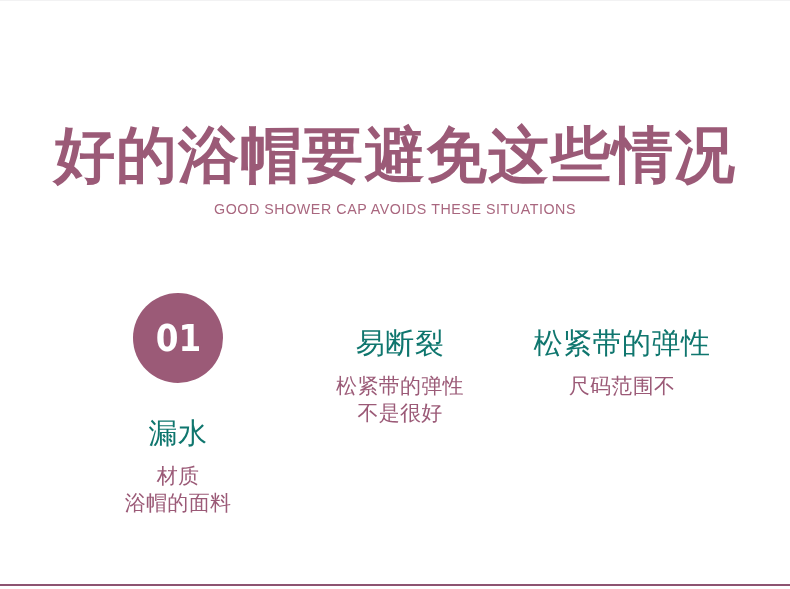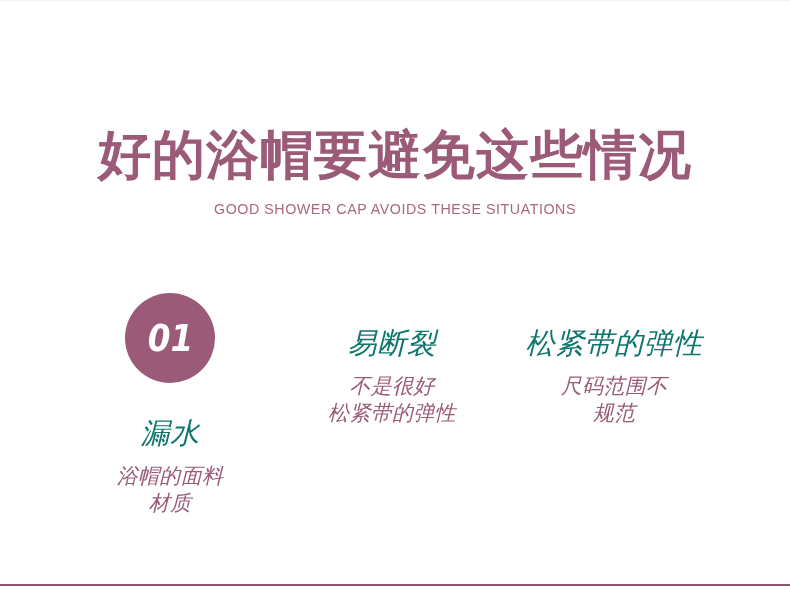--- a/index.html
+++ b/index.html
@@ -36,21 +36,21 @@
   .header {
     position: absolute;
     top: 124px;
     left: 0;
     width: 790px;
     text-align: center;
   }
 
   .main-title {
     margin: 0;
-    font-size: 53px;
+    font-size: 61px;
     line-height: 62px;
     font-weight: bold;
     color: #9b5a77;
     letter-spacing: 1px;
     font-family: "DejaVu Sans", "Liberation Sans", sans-serif;
     white-space: nowrap;
   }
 
   .sub-title {
     margin: 0;
@@ -63,26 +63,25 @@
     transform: scaleX(0.92);
     transform-origin: center;
     white-space: nowrap;
     font-family: "Liberation Sans", "DejaVu Sans", sans-serif;
   }
 
   
   .items-row {
     position: absolute;
     top: 293px;
-    left: 4px;
+    left: 12px;
     width: 776px;
     display: flex;
     justify-content: center;
     align-items: flex-start;
-    font-style: italic;
   }
 
   .item {
     width: 222px;
     display: flex;
     flex-direction: column;
     align-items: center;
     text-align: center;
   }
 
@@ -158,38 +157,37 @@
   </div>
 
   <div class="items-row">
 
     <div class="item">
       <div class="badge">
         <span class="badge-num">01</span>
       </div>
       <div class="item-label">漏水</div>
       <div class="item-desc">
+        <span class="line">材质</span>
         <span class="line">浴帽的面料</span>
-        <span class="line">材质</span>
       </div>
     </div>
 
     <div class="item">
       <div class="item-label">易断裂</div>
       <div class="item-desc">
+        <span class="line">松紧带的弹性</span>
         <span class="line">不是很好</span>
-        <span class="line">松紧带的弹性</span>
       </div>
     </div>
 
     <div class="item">
       <div class="item-label">松紧带的弹性</div>
       <div class="item-desc">
         <span class="line">尺码范围不</span>
-        <span class="line">规范</span>
       </div>
     </div>
 
   </div>
 
   <div class="bottom-rule"></div>
 
 </div>
 
 </body></html>

